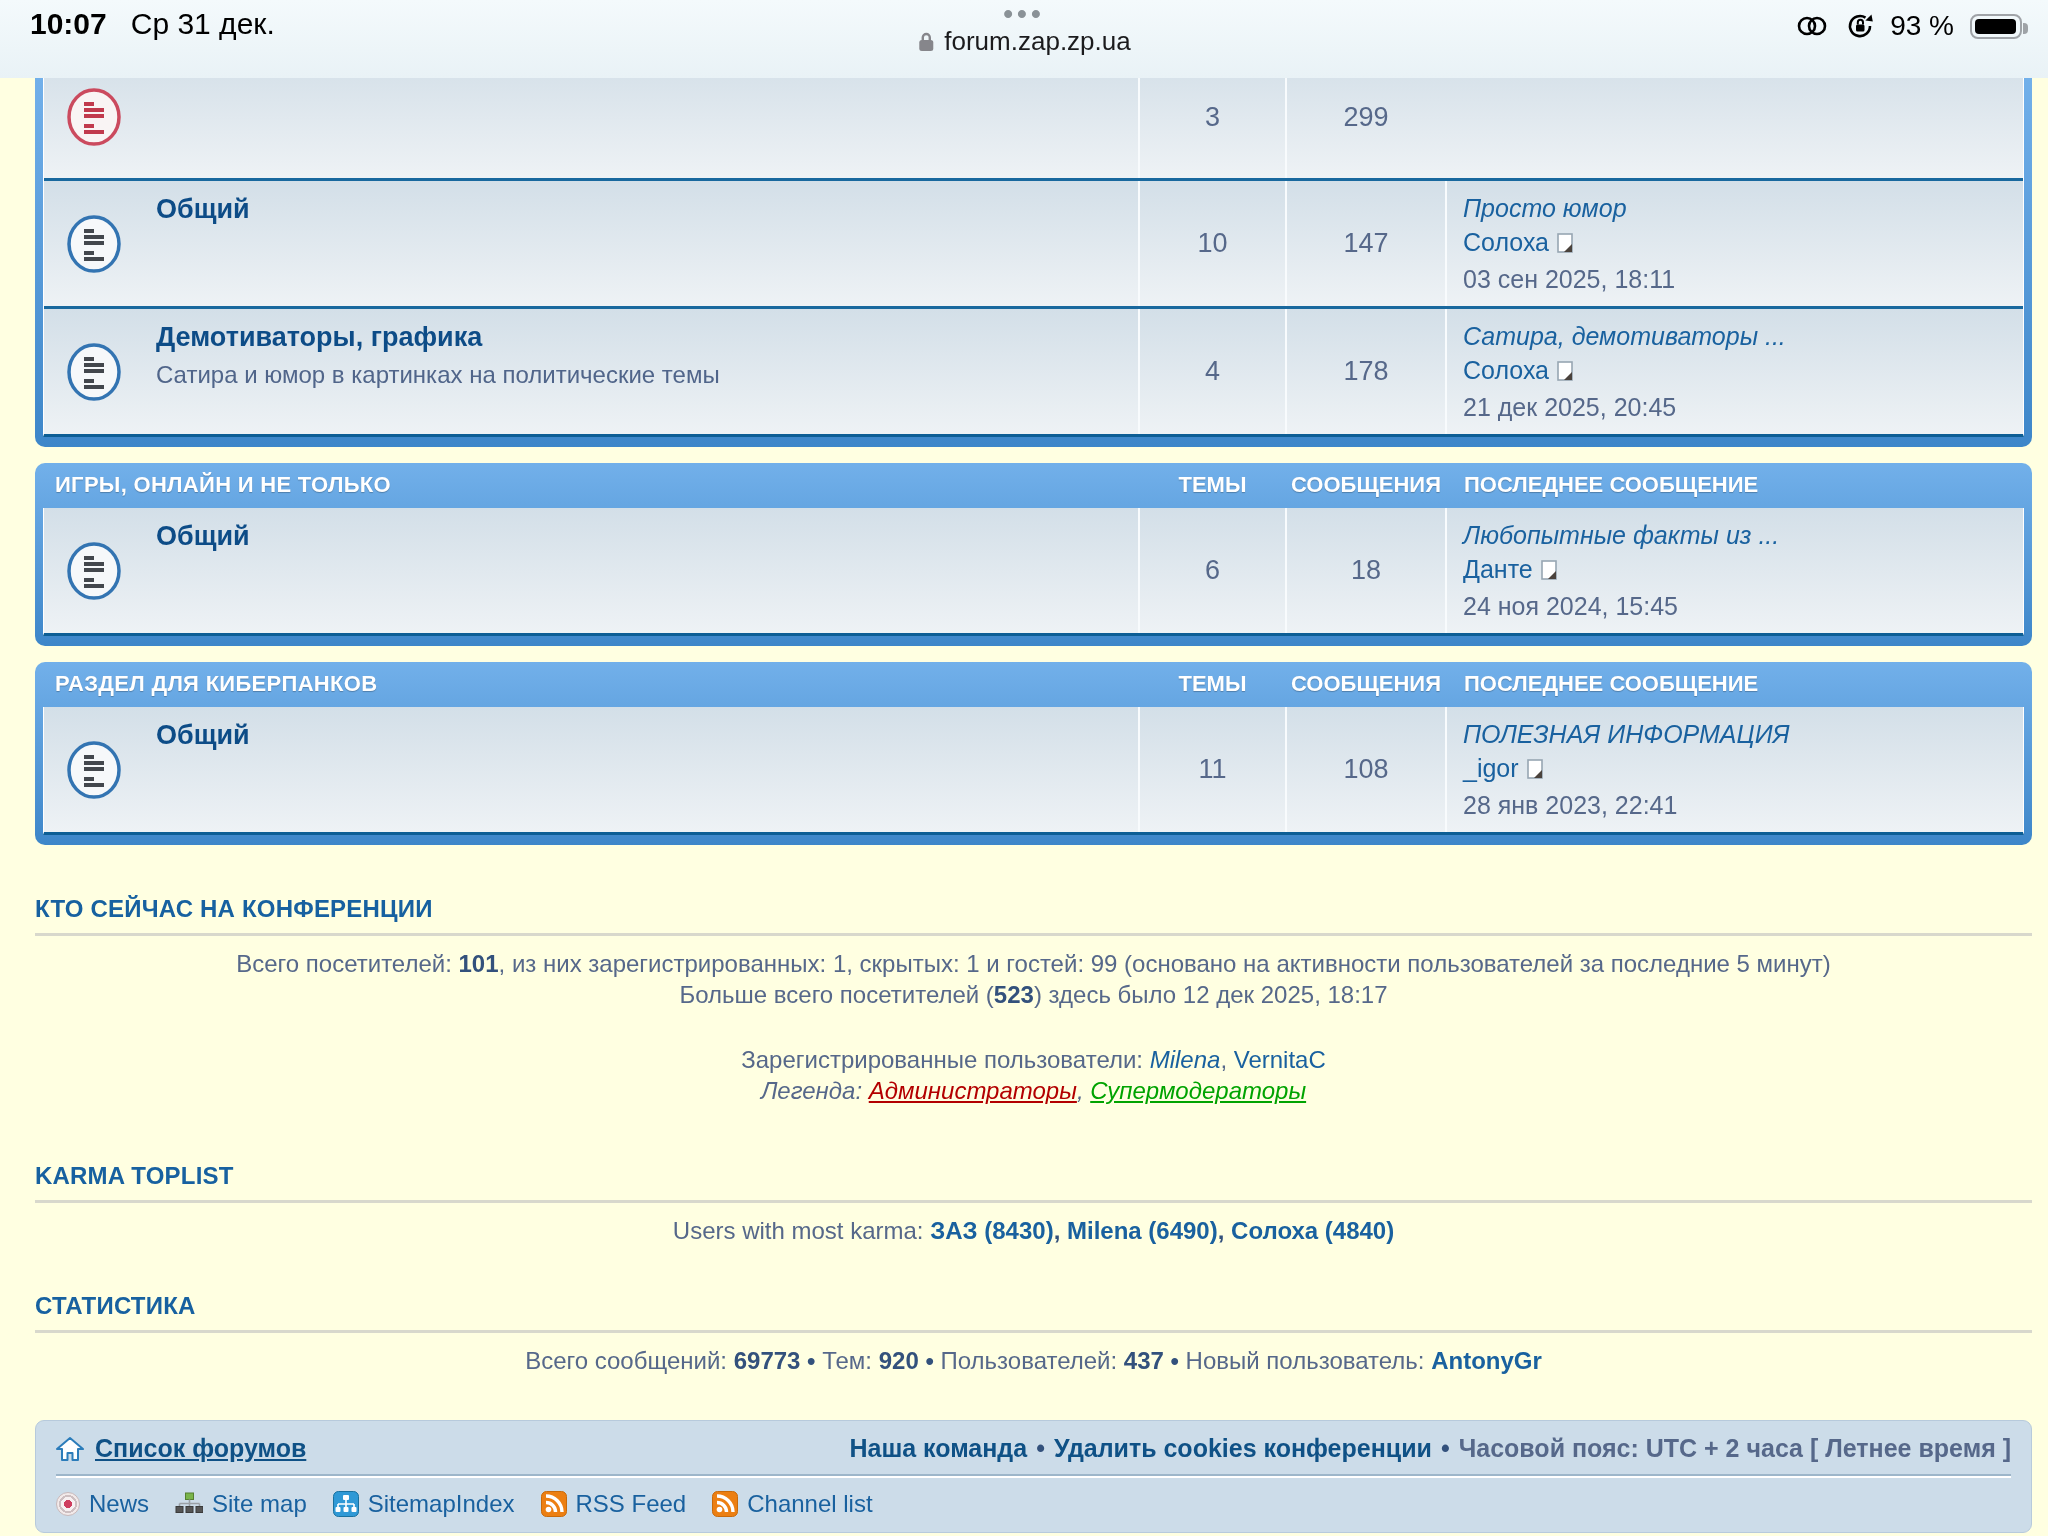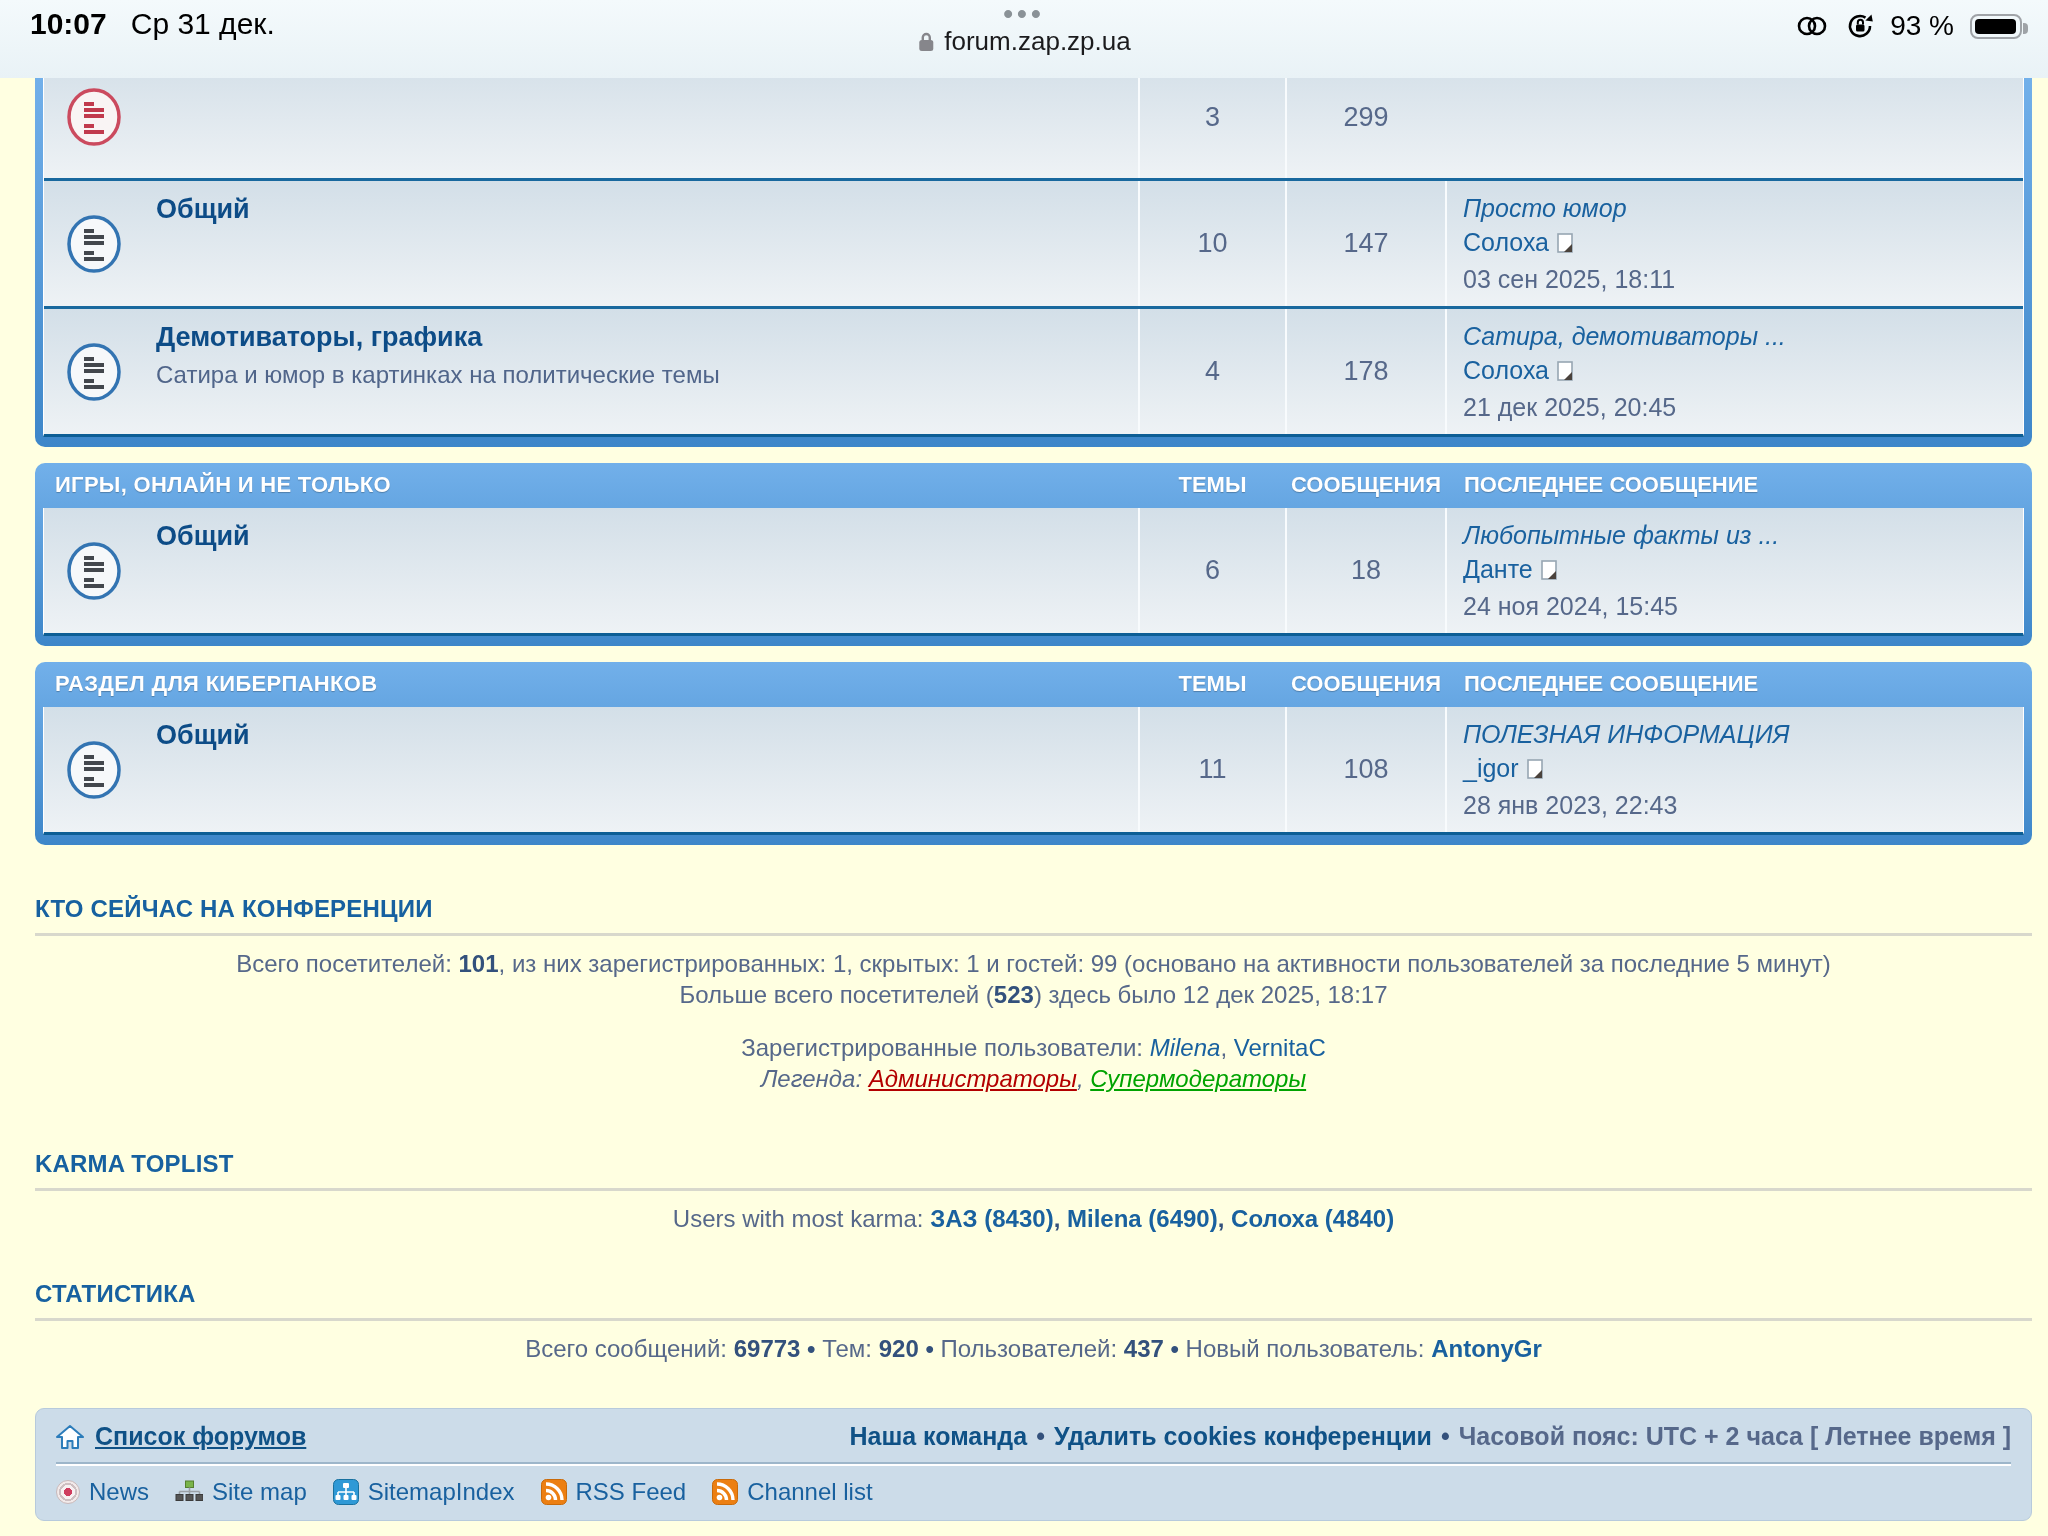--- a/index.html
+++ b/index.html
@@ -58,21 +58,21 @@
   .shead { margin:0; font-size:24px; font-weight:700; color:#1761a0; letter-spacing:.2px; }
   .shr { border:none; border-top:3px solid #d8d8cc; margin:10px 0 12px; }
   .btext { font-size:24px; color:#56688a; line-height:31px;text-align:center; }
   .b { font-weight:700; color:#33517c; }
   .blink { color:#19619f; text-decoration:none; }
   .it { font-style:italic; }
   .red { color:#b30000; font-style:italic; }
   .green { color:#00a300; font-style:italic; }
 
   .sec-who { margin-top:50px; }
-  .reg-block { margin-top:22px; }
+  .reg-block { margin-top:34px; }
   .sec-karma { margin-top:56px; }
   .sec-stats { margin-top:46px; }
 
   
   .nav { margin-top:44px; background:#ccdce9; border:1px solid #b7cadc; border-radius:9px; padding:0 20px; }
   .nav-row1 { display:flex; align-items:center; justify-content:space-between; padding:13px 0 11px; }
   .nav-left { display:flex; align-items:center; gap:11px; font-size:25px; font-weight:700; }
   .nav-left a { color:#0f5186; text-decoration:none; }
   .nav-right { font-size:25px; font-weight:700; color:#56688a; }
   .nav-right a { color:#0f5186; text-decoration:none; }
@@ -255,21 +255,21 @@
           <a class="fname" href="#">Общий</a>
         </div>
         <div class="cnum">11</div>
         <div class="cnum">108</div>
         <div class="clast">
           <a class="tlink" href="#">ПОЛЕЗНАЯ ИНФОРМАЦИЯ</a><br>
           <a class="alink" href="#">_igor</a><a class="jicon" href="#"><svg width="17" height="21" viewBox="0 0 17 21">
                 <rect x="1" y="1" width="14" height="18" fill="#fff" stroke="#97a6b2" stroke-width="1.6"></rect>
                 <path d="M15 19 L7 19 L15 11 Z" fill="#4a423c"></path>
               </svg></a><br>
-          <span>28 янв 2023, 22:43</span>
+          <span>28 янв 2023, 22:41</span>
         </div>
       </div>
     </div>
   </div>
 
   <div class="sec-who">
     <h2 class="shead">КТО СЕЙЧАС НА КОНФЕРЕНЦИИ</h2>
     <hr class="shr">
     <div class="btext">
       <span>Всего посетителей: </span><span class="b">101</span><span>, из них зарегистрированных: 1, скрытых: 1 и гостей: 99 (основано на активности пользователей за последние 5 минут)</span><br>

